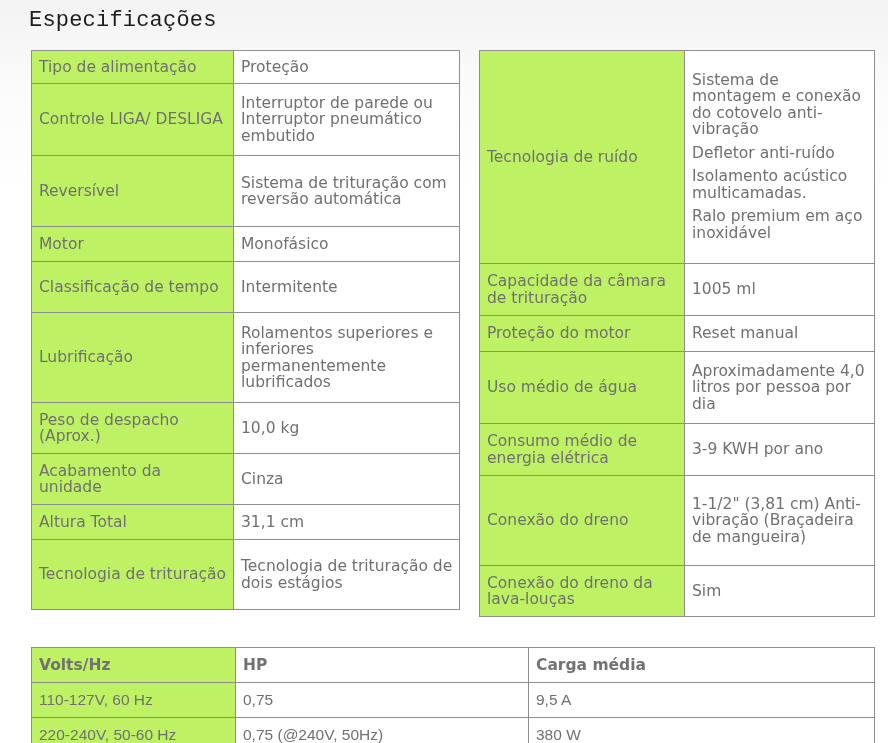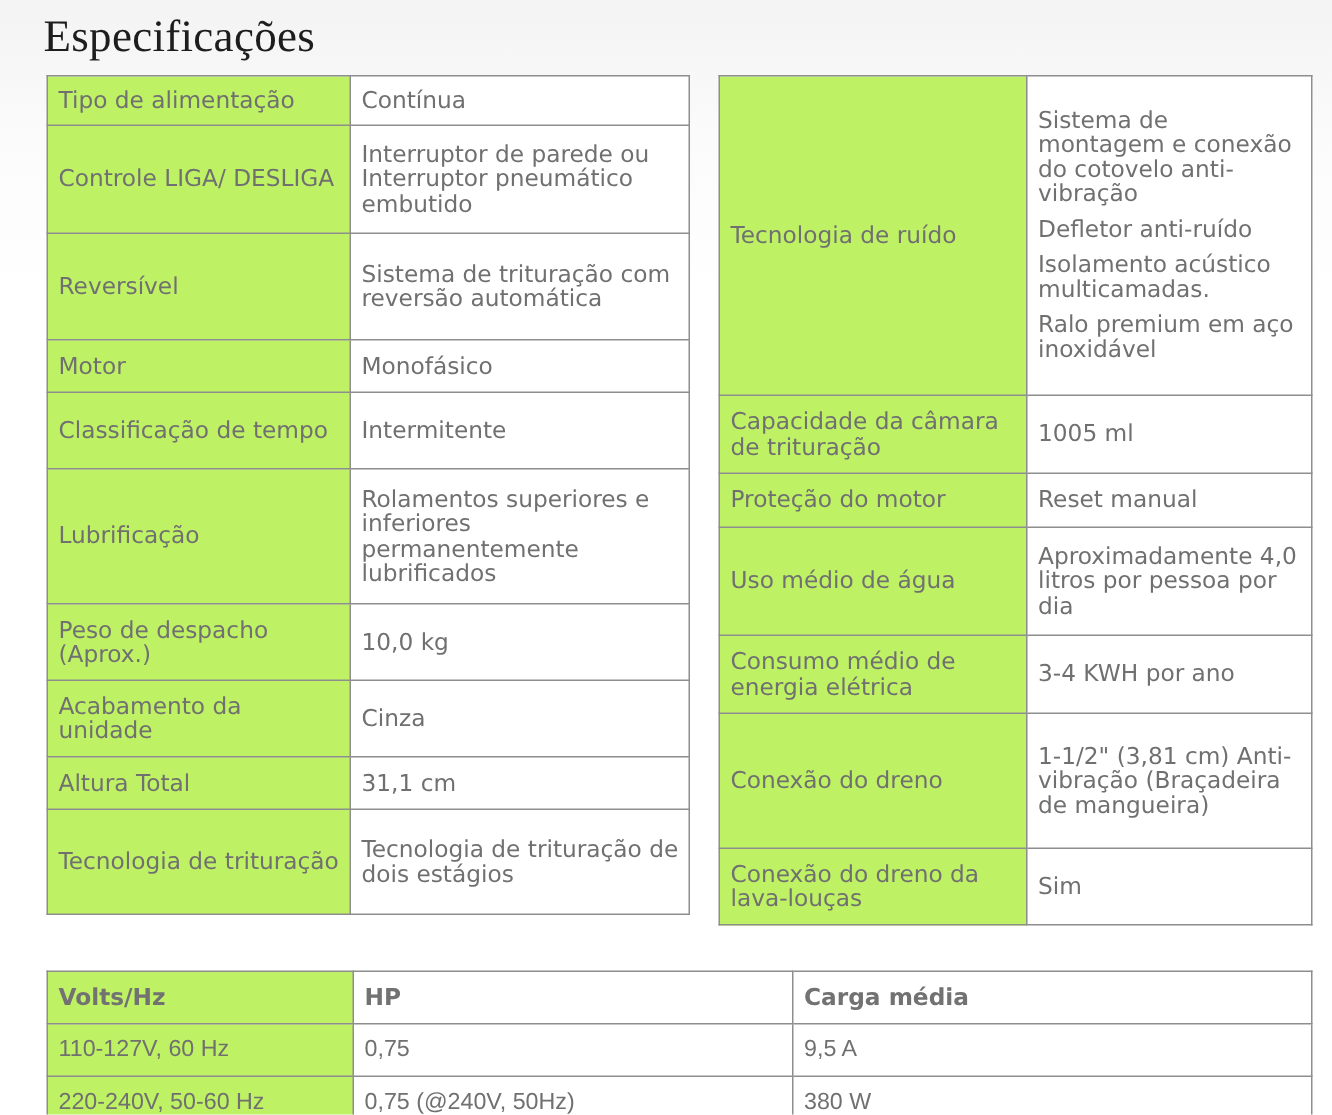--- a/index.html
+++ b/index.html
@@ -5,22 +5,22 @@
   html, body { margin: 0; padding: 0; }
   body {
     width: 888px; height: 743px; overflow: hidden;
     background: linear-gradient(180deg, #f3f3f3 0px, #fbfbfb 90px, #ffffff 200px);
     font-family: "DejaVu Sans", "Liberation Sans", sans-serif;
     color: #6f6f6f;
     position: relative;
   }
   .title {
     position: absolute; left: 29px; top: 8px;
-    font-size: 30px; color: #1d1d1d; letter-spacing: 0.2px;
-    font-family: Liberation Serif, serif;
+    font-size: 22px; color: #1d1d1d; letter-spacing: 0.2px;
+    font-family: Liberation Mono, monospace;
   }
   table { border-collapse: collapse; position: absolute; table-layout: fixed; }
   td, th {
     border: 1.5px solid #8e8e8e;
     padding: 0 6px 0 7px;
     font-size: 15.5px; line-height: 16.5px;
     vertical-align: middle; text-align: left;
     font-weight: normal; color: #707070;
   }
   .lbl { background: #bef264; }
@@ -52,21 +52,21 @@
 <div class="title">Especificações</div>
 
 <table id="left-table">
   <colgroup>
       <col class="c1">
       <col class="c2">
     </colgroup>
   <tbody>
     <tr style="height:33px">
       <td class="lbl">Tipo de alimentação</td>
-      <td class="val">Contínua</td>
+      <td class="val">Proteção</td>
     </tr>
     <tr style="height:72px">
       <td class="lbl">Controle LIGA/ DESLIGA</td>
       <td class="val">Interruptor de parede ou Interruptor pneumático embutido</td>
     </tr>
     <tr style="height:71px">
       <td class="lbl">Reversível</td>
       <td class="val">Sistema de trituração com reversão automática</td>
     </tr>
     <tr style="height:35px">
@@ -122,21 +122,21 @@
     <tr style="height:36px">
       <td class="lbl">Proteção do motor</td>
       <td class="val">Reset manual</td>
     </tr>
     <tr style="height:72px">
       <td class="lbl">Uso médio de água</td>
       <td class="val">Aproximadamente 4,0 litros por pessoa por dia</td>
     </tr>
     <tr style="height:52px">
       <td class="lbl">Consumo médio de energia elétrica</td>
-      <td class="val">3-4 KWH por ano</td>
+      <td class="val">3-9 KWH por ano</td>
     </tr>
     <tr style="height:90px">
       <td class="lbl">Conexão do dreno</td>
       <td class="val">1-1/2" (3,81 cm) Anti-vibração (Braçadeira de mangueira)</td>
     </tr>
     <tr style="height:51px">
       <td class="lbl">Conexão do dreno da lava-louças</td>
       <td class="val">Sim</td>
     </tr>
   </tbody>

